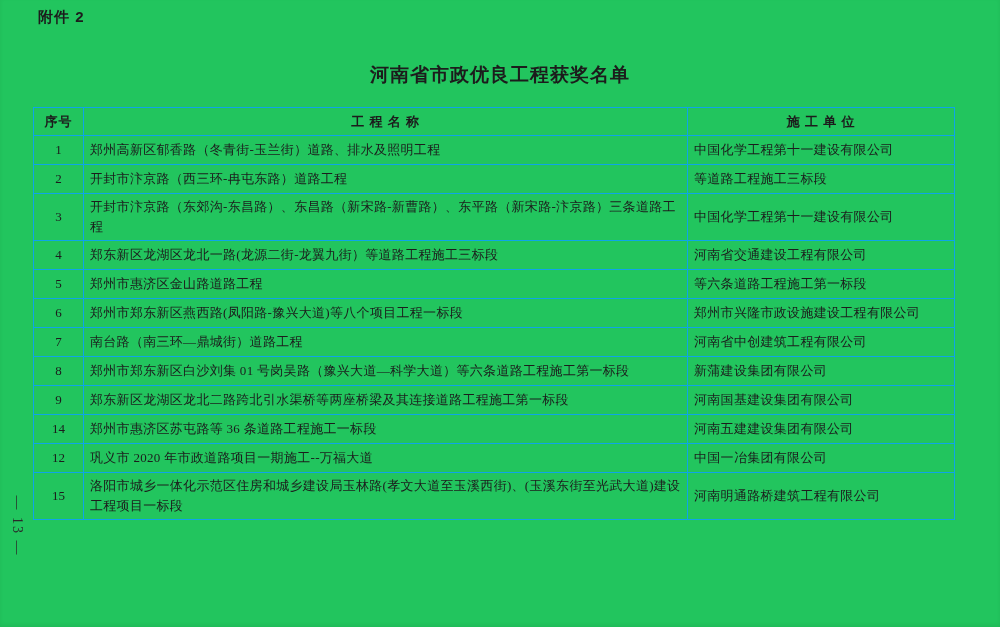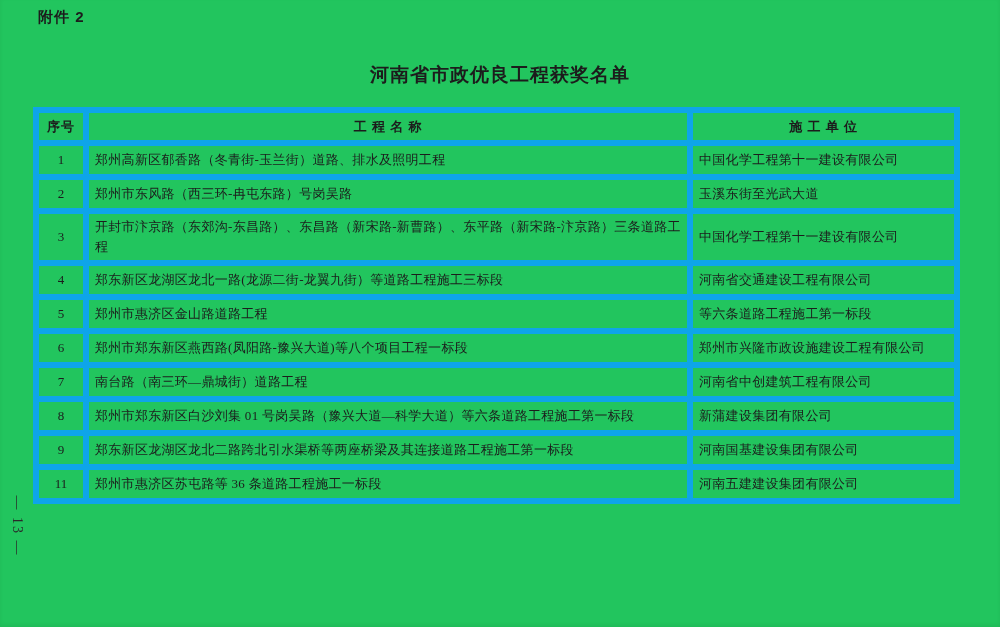--- a/index.html
+++ b/index.html
@@ -54,21 +54,21 @@
     left: 33px;
     top: 107px;
     width: 921px;
     border-collapse: collapse;
     table-layout: fixed;
   }
   table.awards col.c-no      { width: 50px;  }
   table.awards col.c-project { width: 604px; }
   table.awards col.c-company { width: 267px; }
   table.awards th, table.awards td {
-    border: 6px solid #0ea5e9;
+    border: 1px solid #0ea5e9;
     font-size: 13px;
     line-height: 20px;
     padding: 3px 6px;
     vertical-align: middle;
     overflow: hidden;
   }
   table.awards th {
     height: 23px;
     font-weight: 700;
     text-align: center;
@@ -112,22 +112,22 @@
     </thead>
     <tbody id="table-body">
     <tr>
       <td class="cell-no">1</td>
       <td class="cell-project">郑州高新区郁香路（冬青街-玉兰街）道路、排水及照明工程</td>
       <td class="cell-company">中国化学工程第十一建设有限公司</td>
     </tr>
 
     <tr>
       <td class="cell-no">2</td>
-      <td class="cell-project">郑州市东风路（西三环-冉屯东路）号岗吴路</td>
-      <td class="cell-company">玉溪东街至光武大道</td>
+      <td class="cell-project">开封市汴京路（西三环-冉屯东路）道路工程</td>
+      <td class="cell-company">等道路工程施工三标段</td>
     </tr>
 
     <tr>
       <td class="cell-no">3</td>
       <td class="cell-project">开封市汴京路（东郊沟-东昌路）、东昌路（新宋路-新曹路）、东平路（新宋路-汴京路）三条道路工程</td>
       <td class="cell-company">中国化学工程第十一建设有限公司</td>
     </tr>
 
     <tr>
       <td class="cell-no">4</td>
@@ -160,24 +160,34 @@
     </tr>
 
     <tr>
       <td class="cell-no">9</td>
       <td class="cell-project">郑东新区龙湖区龙北二路跨北引水渠桥等两座桥梁及其连接道路工程施工第一标段</td>
       <td class="cell-company">河南国基建设集团有限公司</td>
     </tr>
 
 
     <tr>
-      <td class="cell-no">11</td>
+      <td class="cell-no">14</td>
       <td class="cell-project">郑州市惠济区苏屯路等 36 条道路工程施工一标段</td>
       <td class="cell-company">河南五建建设集团有限公司</td>
     </tr>
 
+    <tr>
+      <td class="cell-no">12</td>
+      <td class="cell-project">巩义市 2020 年市政道路项目一期施工--万福大道</td>
+      <td class="cell-company">中国一冶集团有限公司</td>
+    </tr>
 
 
 
+    <tr>
+      <td class="cell-no">15</td>
+      <td class="cell-project">洛阳市城乡一体化示范区住房和城乡建设局玉林路(孝文大道至玉溪西街)、(玉溪东街至光武大道)建设工程项目一标段</td>
+      <td class="cell-company">河南明通路桥建筑工程有限公司</td>
+    </tr>
   </tbody>
   </table>
 
 </div>
 
 </body></html>

